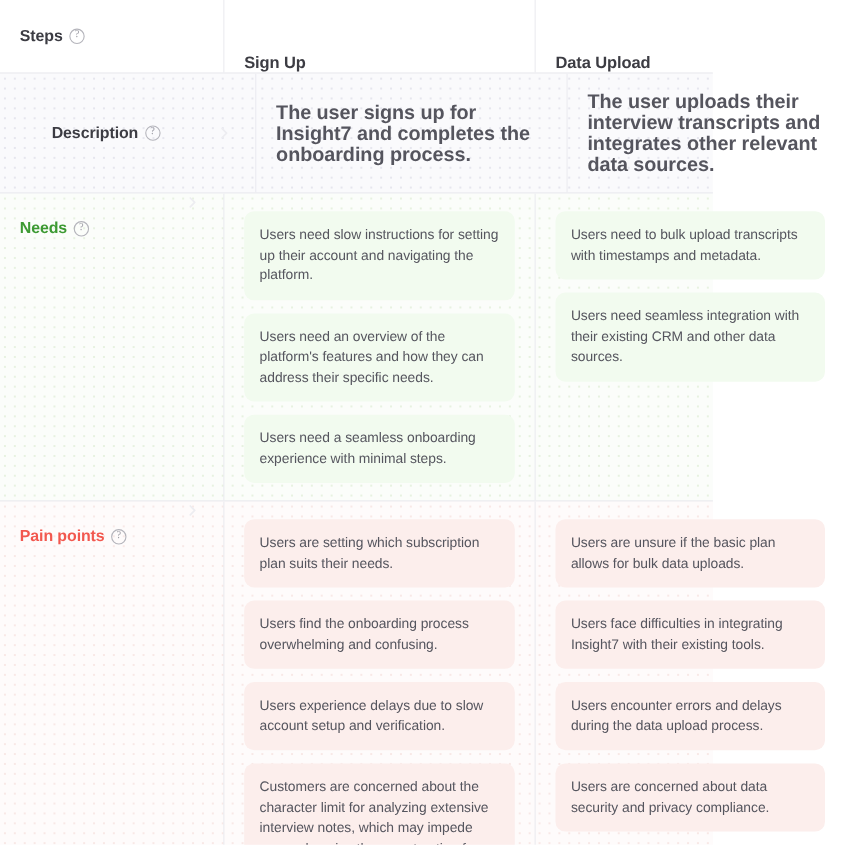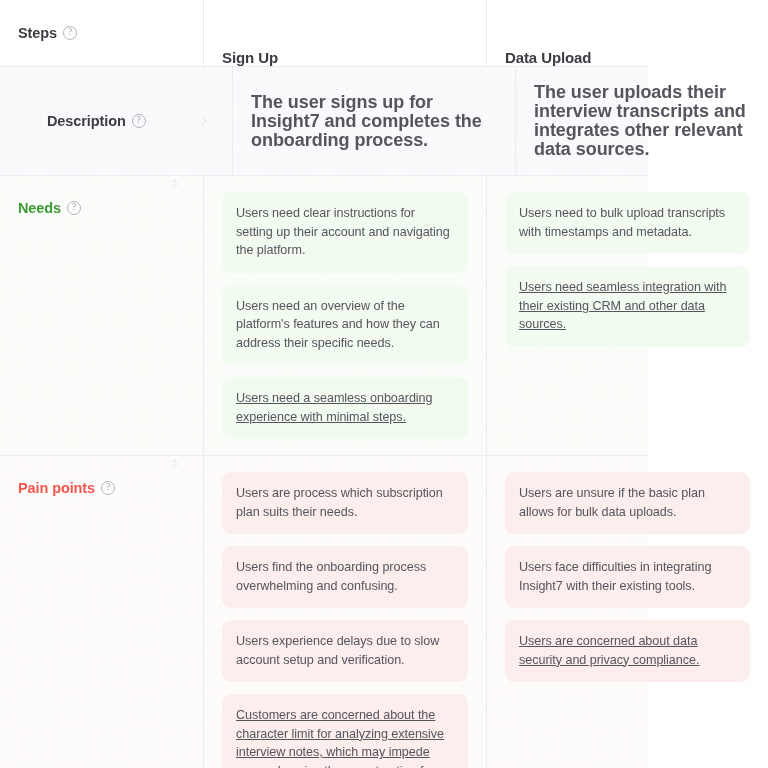--- a/index.html
+++ b/index.html
@@ -131,21 +131,21 @@
   
   .card {
     border-radius: 9px;
     padding: 12px 14px 13px 14px;
     margin-bottom: 12px;
     font-size: 12.6px;
     line-height: 18.5px;
     color: #55555e;
     letter-spacing: -0.05px;
   }
-  .card:last-child { margin-bottom: 0; text-decoration: underline; }
+  .card:last-child { margin-bottom: 0; }
   .card.green  { background: #f2fbef; }
   .card.pink   { background: #fceeec; }
 
   
   .row-header .cell-label,
   .row-header .cell-col { height: 66px; }
   .row-header .cell-label { align-items: center; padding-top: 0; }
   .row-header .cell-col { display: flex; align-items: flex-end; padding-top: 0; padding-bottom: 0; }
 
   .row-description .cell-label { align-items: center; min-height: 67px; }
@@ -206,21 +206,21 @@
         <span class="label-text green">Needs</span>
         <span class="help-icon">?</span>
       </div>
       <span class="chevron">
         <svg viewBox="0 0 12 12" fill="none" stroke="currentColor" stroke-width="1.6" stroke-linecap="round" stroke-linejoin="round">
             <polyline points="4,2 8,6 4,10"></polyline>
           </svg>
       </span>
     </div>
     <div class="cell-col first">
-      <div class="card green">Users need clear instructions for setting up their account and navigating the platform.</div>
+      <div class="card green">Users need slow instructions for setting up their account and navigating the platform.</div>
       <div class="card green">Users need an overview of the platform's features and how they can address their specific needs.</div>
       <div class="card green">Users need a seamless onboarding experience with minimal steps.</div>
     </div>
     <div class="cell-col">
       <div class="card green">Users need to bulk upload transcripts with timestamps and metadata.</div>
       <div class="card green">Users need seamless integration with their existing CRM and other data sources.</div>
     </div>
   </div>
 
   <div class="row row-pain">
@@ -229,25 +229,26 @@
         <span class="label-text red">Pain points</span>
         <span class="help-icon">?</span>
       </div>
       <span class="chevron">
         <svg viewBox="0 0 12 12" fill="none" stroke="currentColor" stroke-width="1.6" stroke-linecap="round" stroke-linejoin="round">
             <polyline points="4,2 8,6 4,10"></polyline>
           </svg>
       </span>
     </div>
     <div class="cell-col first">
-      <div class="card pink">Users are process which subscription plan suits their needs.</div>
+      <div class="card pink">Users are setting which subscription plan suits their needs.</div>
       <div class="card pink">Users find the onboarding process overwhelming and confusing.</div>
       <div class="card pink">Users experience delays due to slow account setup and verification.</div>
       <div class="card pink">Customers are concerned about the character limit for analyzing extensive interview notes, which may impede comprehensive theme extraction from stakeholder conversations.</div>
     </div>
     <div class="cell-col">
       <div class="card pink">Users are unsure if the basic plan allows for bulk data uploads.</div>
       <div class="card pink">Users face difficulties in integrating Insight7 with their existing tools.</div>
+      <div class="card pink">Users encounter errors and delays during the data upload process.</div>
       <div class="card pink">Users are concerned about data security and privacy compliance.</div>
     </div>
   </div>
 
 </div>
 
 </body></html>

